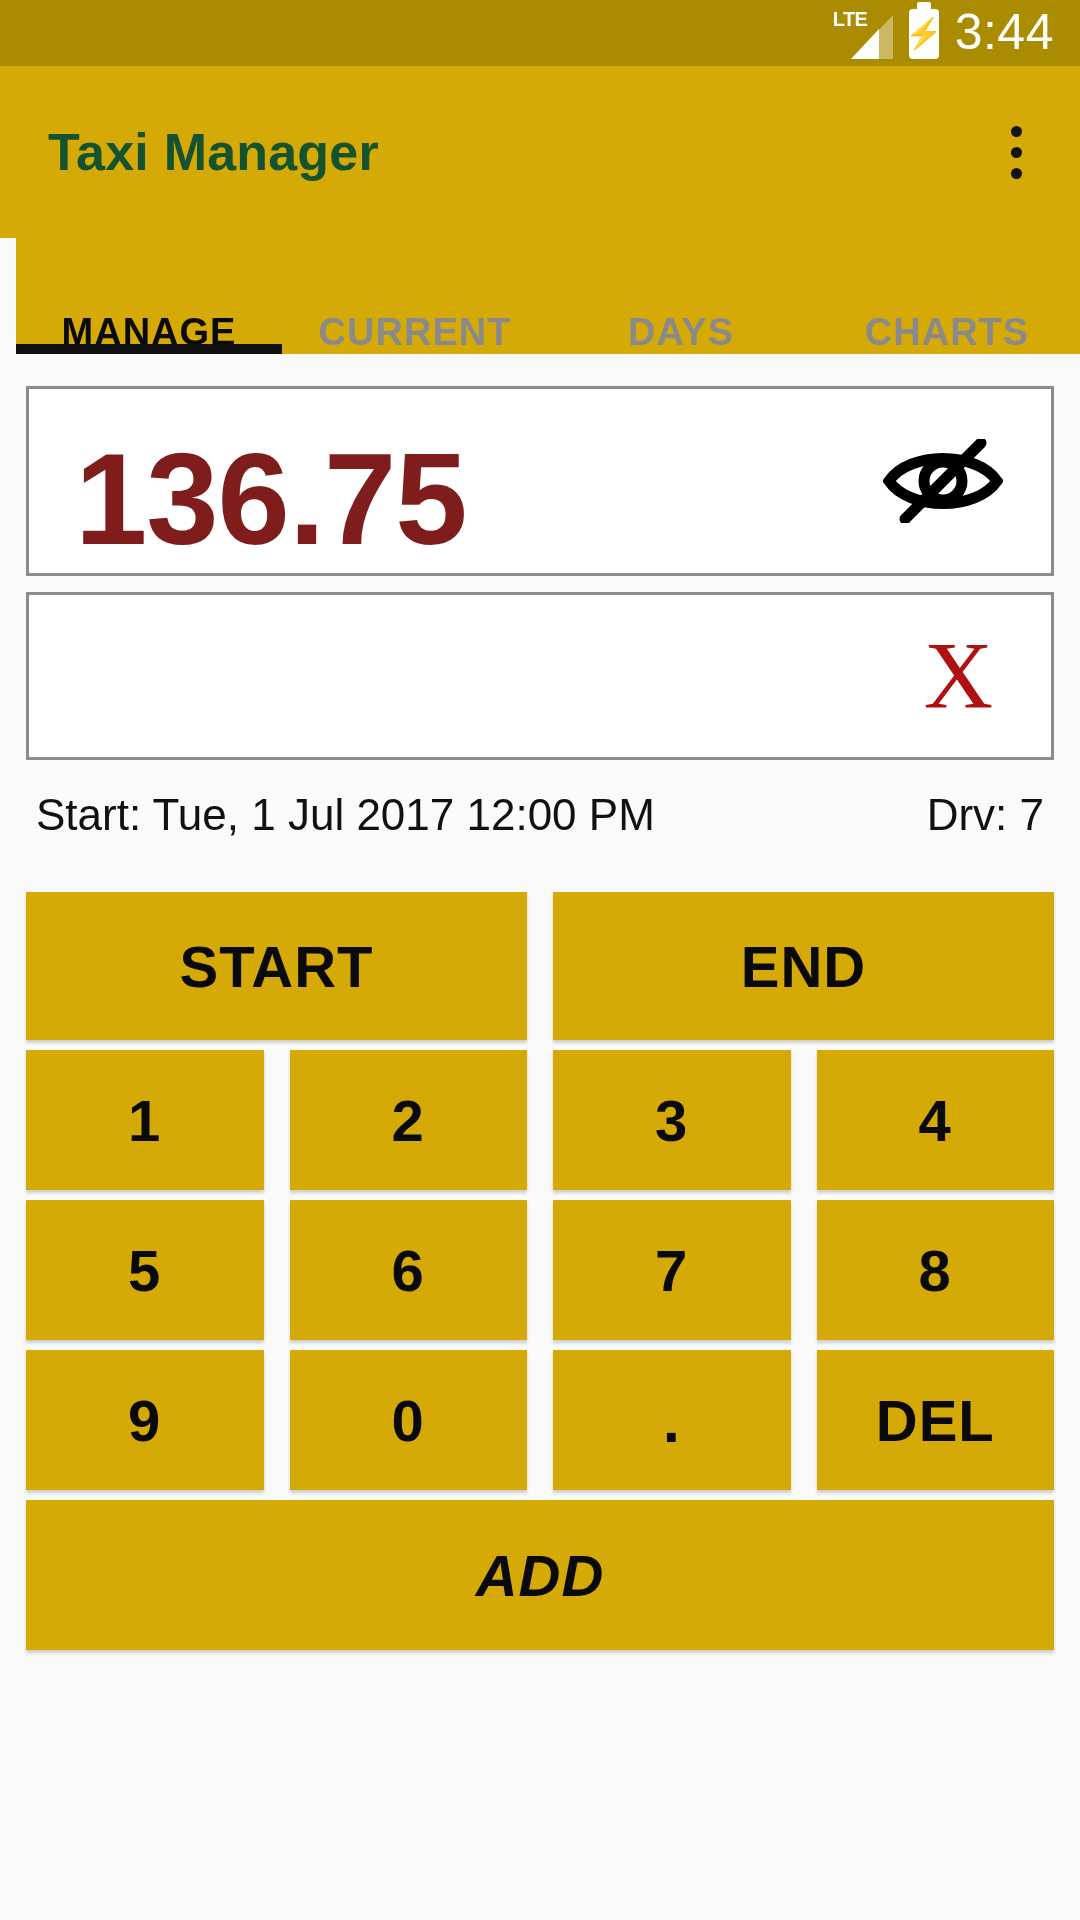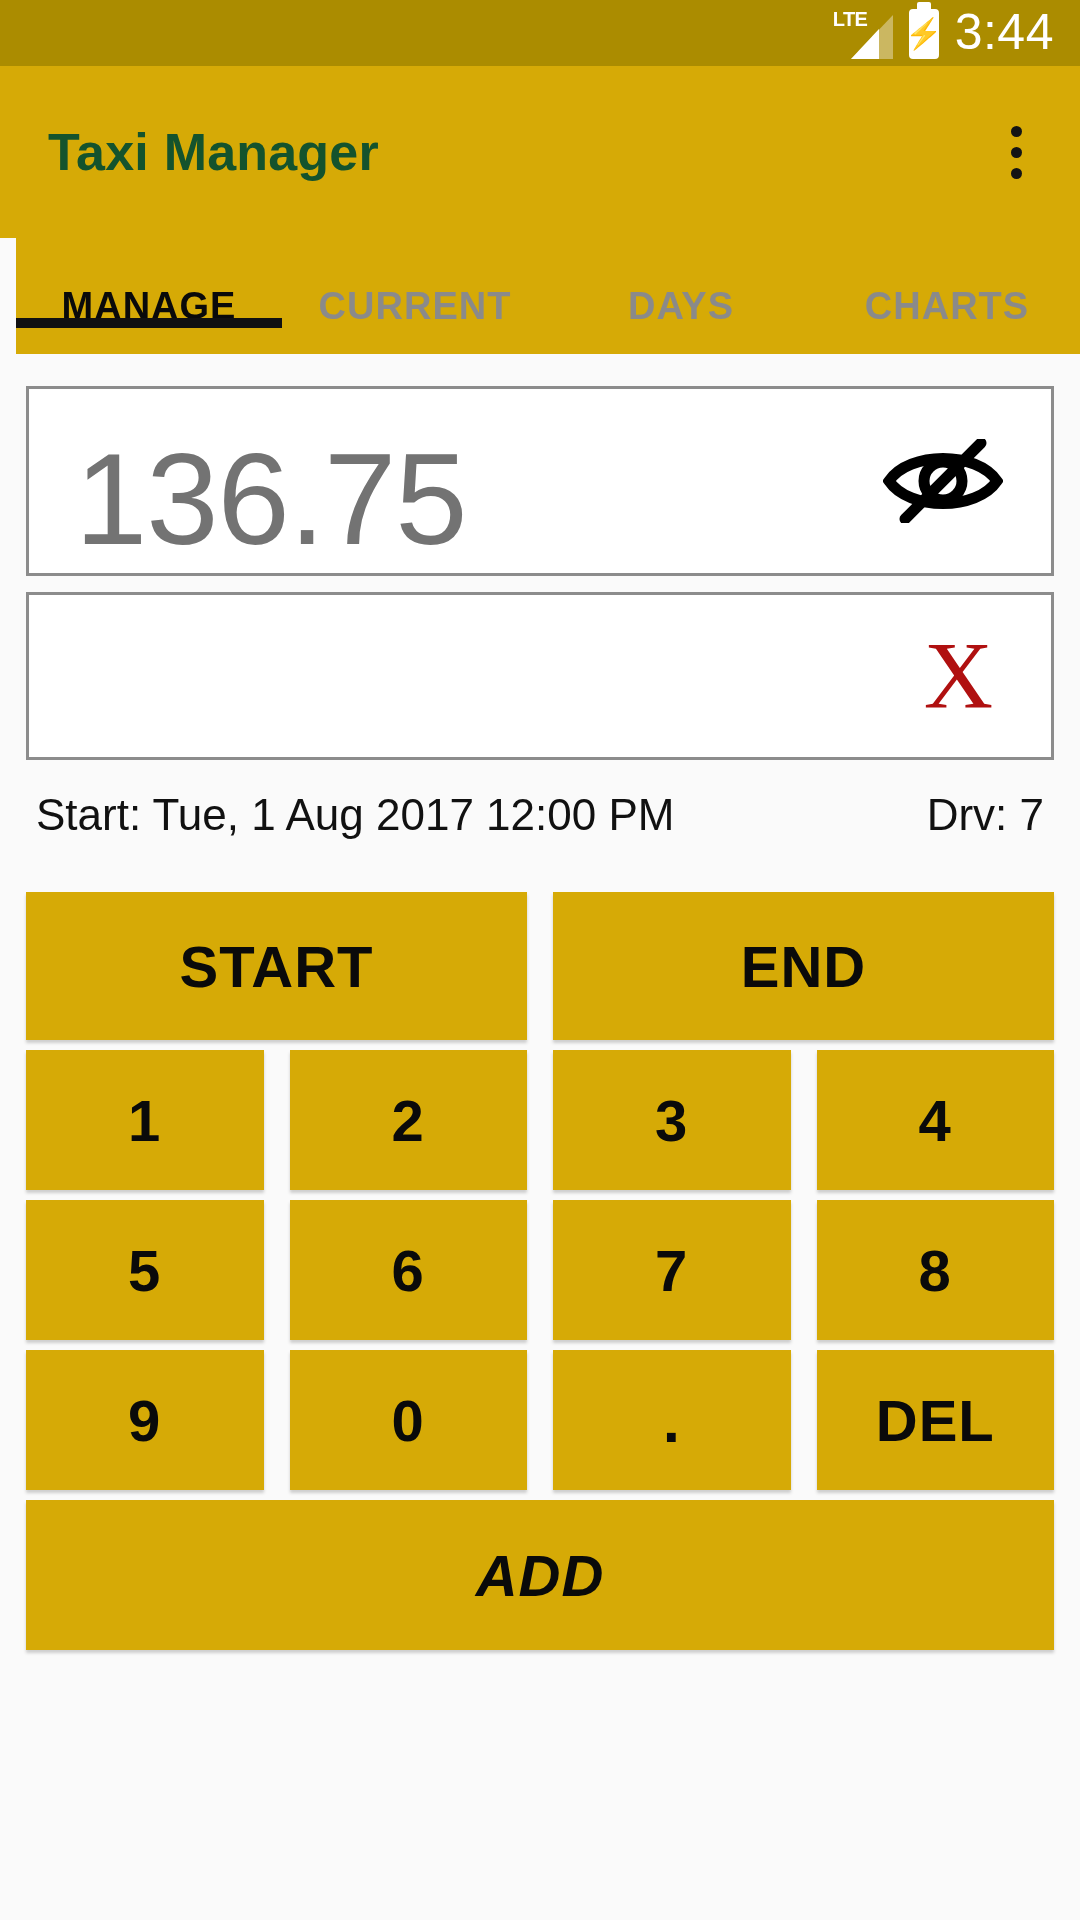--- a/index.html
+++ b/index.html
@@ -109,21 +109,21 @@
     width: 11px; height: 11px;
     border-radius: 50%;
     background: #141414;
   }
 
   
   .tab-bar {
     background: #d6aa06;
     display: flex;
     height: 116px;
-    align-items: center;
+    align-items: flex-end;
     margin-left: 16px;
   }
   .tab {
     flex: 1;
     position: relative;
     text-align: center;
     padding-top: 20px;
     font-size: 38px;
     font-weight: 700;
     letter-spacing: 1px;
@@ -153,22 +153,22 @@
     display: flex;
     align-items: center;
   }
   .field-amount {
     margin-top: 32px;
     height: 190px;
     padding-left: 46px;
   }
   .amount-value {
     font-size: 130px;
-    font-weight: 400;
-    color: #737373;
+    font-weight: 700;
+    color: #7f1d1d;
     line-height: 1;
     letter-spacing: -1px;
     margin-top: 36px;
   }
   .eye-off {
     position: absolute;
     right: 48px;
     top: 50%;
     transform: translateY(-50%);
     width: 120px; height: 84px;
@@ -273,21 +273,21 @@
         <line x1="22" y1="80" x2="98" y2="4" stroke="#000000" stroke-width="11" stroke-linecap="round"></line>
       </svg>
     </span>
   </div>
 
   <div class="field-box field-secondary">
     <span class="clear-x">X</span>
   </div>
 
   <div class="info-row">
-    <span>Start: Tue, 1 Aug 2017 12:00 PM</span>
+    <span>Start: Tue, 1 Jul 2017 12:00 PM</span>
     <span>Drv: 7</span>
   </div>
 
   <div class="keypad">
 
     <div class="key-row">
       <button class="key tall">START</button>
       <button class="key tall">END</button>
     </div>
 

